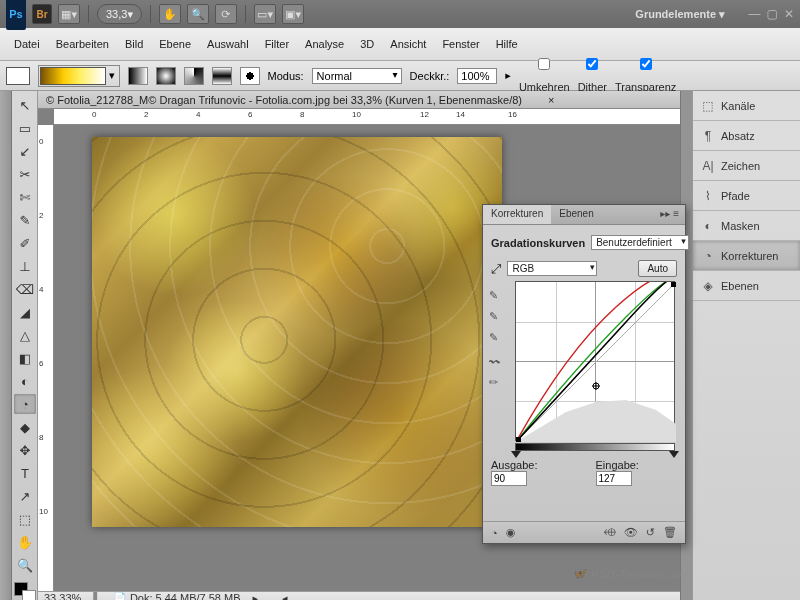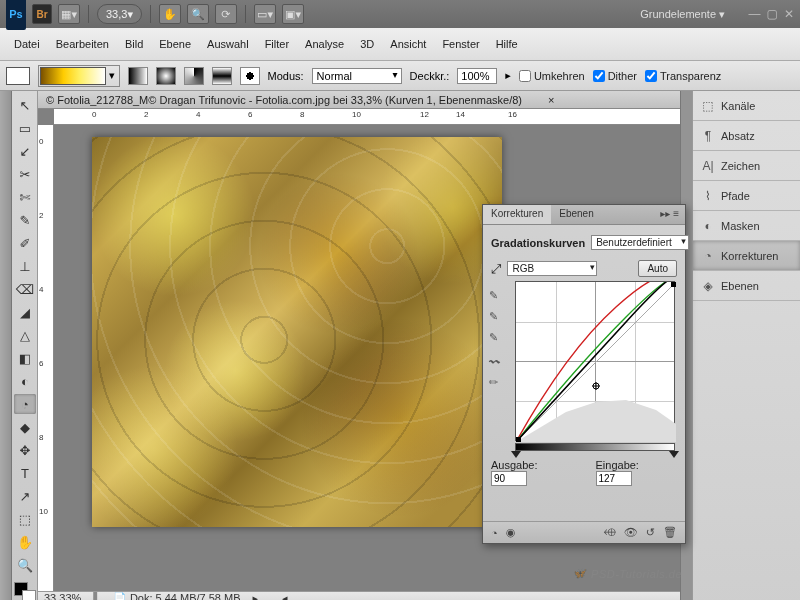--- a/index.html
+++ b/index.html
@@ -3,33 +3,33 @@
 <meta charset="utf-8">
 <style>
 * { margin:0; padding:0; box-sizing:border-box; font-family:Tahoma,Arial,sans-serif; font-size:11px; user-select:none; }
 body { background:#d5d5d5; width:800px; height:600px; overflow:hidden; position:relative; }
 .topbar { height:28px; background:linear-gradient(#7a7a7a,#6a6a6a); display:flex; align-items:center; padding:0 6px; gap:6px; }
 .ps-icon { width:20px; height:32px; background:#0a2340; color:#3bb0ff; display:flex; align-items:center; justify-content:center; font-weight:bold; font-size:11px; border-radius:2px; }
 .br-icon { width:20px; height:20px; background:#2a2a2a; color:#d89040; display:flex; align-items:center; justify-content:center; font-weight:bold; font-size:10px; border-radius:2px; border:1px solid #444;}
 .top-btn { width:22px; height:20px; background:#888; border:1px solid #555; border-radius:2px; display:flex; align-items:center; justify-content:center; color:#ddd; }
 .top-zoom { padding:0 8px; color:#f0f0f0; height:20px; display:flex; align-items:center; border:1px solid #555; background:#7a7a7a; border-radius:10px;}
 .top-sep { width:1px; height:18px; background:#555; margin:0 2px; }
-.workspace-btn { margin-left:auto; color:#ddd; padding:0 10px; height:20px; display:flex; align-items:center; font-weight:normal; }
+.workspace-btn { margin-left:auto; color:#ddd; padding:0 10px; height:20px; display:flex; align-items:center; font-weight:bold; }
 .wincontrols { display:flex; gap:6px; margin-left:8px;}
 .wincontrols span{ color:#bbb; font-size:12px; }
 .menubar { height:33px; background:linear-gradient(#efefef,#dedede); display:flex; align-items:center; padding:0 6px; border-bottom:1px solid #aaa; }
 .menubar div { padding:0 8px; color:#222; }
 .optbar { height:30px; background:linear-gradient(#e8e8e8,#d6d6d6); display:flex; align-items:center; padding:0 6px; gap:8px; border-bottom:1px solid #999;}
 .swatch { width:24px; height:18px; border:1px solid #555; }
 .gradient-swatch { width:66px; height:18px; background:linear-gradient(90deg,#7a5000 0%,#ffcc00 35%,#ffef60 60%,#ffffff 100%); border:1px solid #555;}
 .grad-btn { width:20px; height:18px; border:1px solid #888; background:linear-gradient(90deg,#000,#fff);}
 .mode-select { border:1px solid #888; background:#fff; padding:1px 18px 1px 4px; position:relative; }
 .mode-select:after{content:"▾"; position:absolute; right:3px; top:0; font-size:10px;}
 .opt-in { width:40px; border:1px solid #888; background:#fff; padding:1px 3px;}
-.check { display:flex; align-items:center; gap:3px; color:#222;}
+.check { display:flex; align-items:center; gap:11px; color:#222;flex-direction:column;}
 .check input{width:12px;height:12px;}
 .main { display:flex; height:520px; }
 .toolstrip { width:12px; background:linear-gradient(90deg,#aaa,#949494); border-right:1px solid #777;}
 .toolbox { width:26px; background:linear-gradient(#d8d8d8,#c8c8c8); display:flex; flex-direction:column; padding:4px 2px; gap:3px; border-right:1px solid #999;}
 .tool { width:22px; height:20px; display:flex; align-items:center; justify-content:center; color:#333; border-radius:2px; font-size:13px;}
 .tool.active { background:#b0b0b0; box-shadow:inset 0 0 3px #666;}
 .canvas-area { flex:1; background:#808080; position:relative; overflow:hidden;}
 .doc-tab { height:18px; background:linear-gradient(#d4d4d4,#c0c0c0); display:flex; align-items:center; padding:0 8px; color:#222; border-bottom:1px solid #888; font-size:10px;gap:20px;}
 .doc-tab .close{ margin-left:6px;}
 .ruler-h { height:16px; background:#fff; border-bottom:1px solid #888; position:relative; margin-left:16px; overflow:hidden;}

